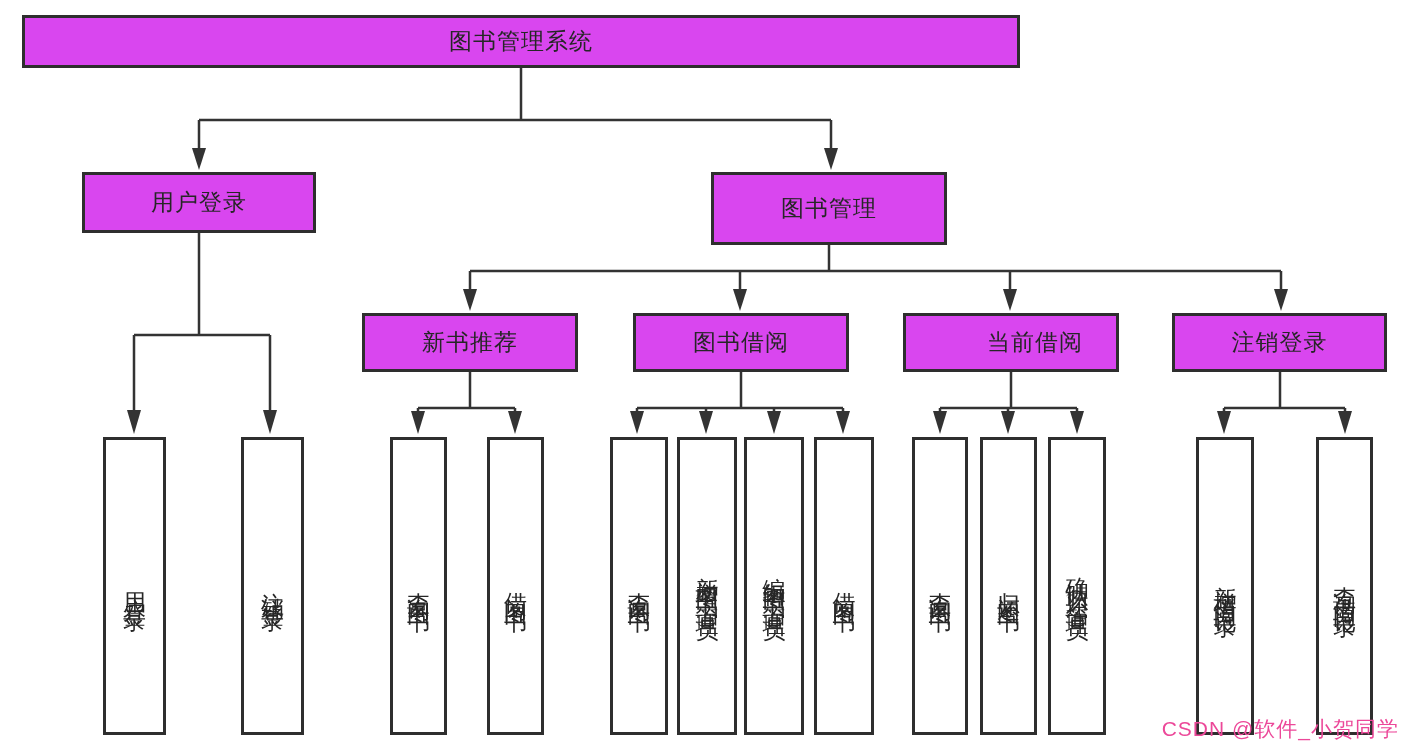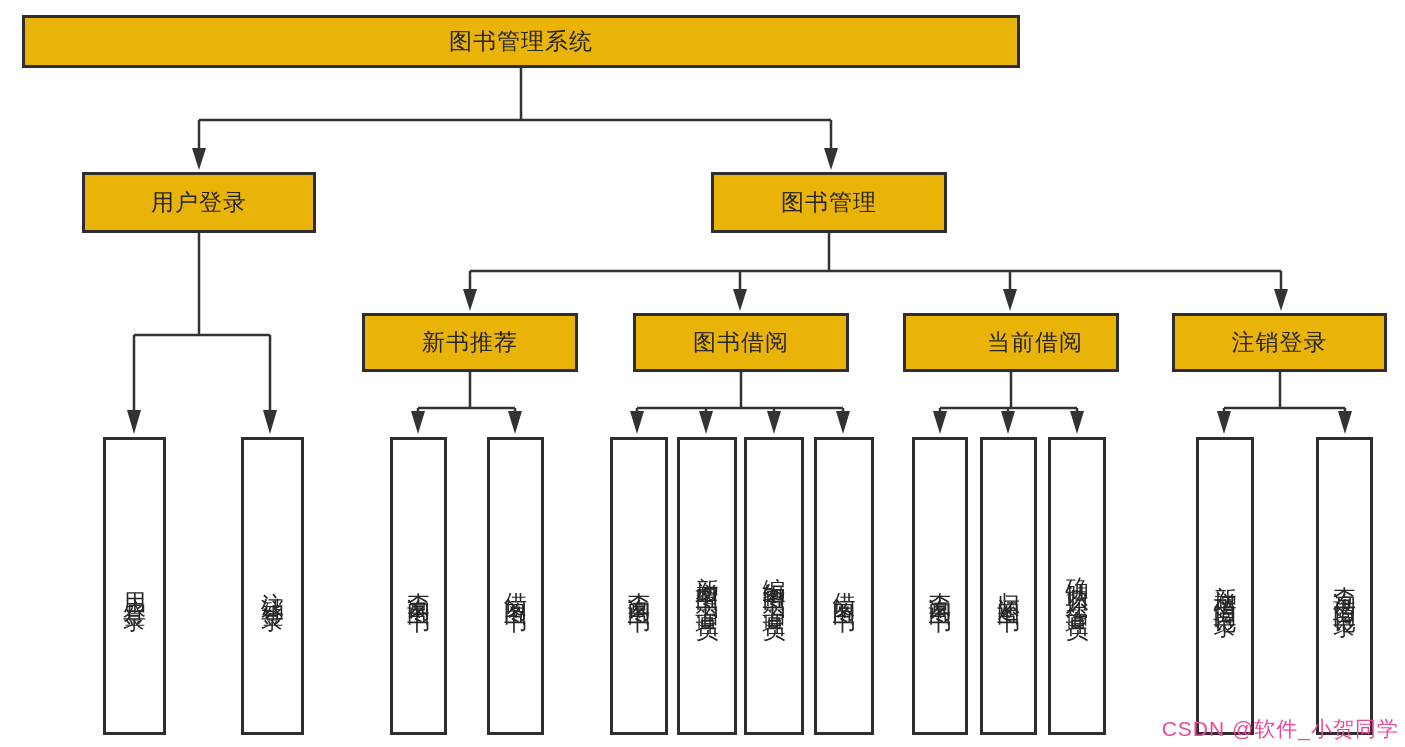--- a/index.html
+++ b/index.html
@@ -16,21 +16,21 @@
 
   .connectors {
     position: absolute;
     left: 0; top: 0;
     width: 1405px; height: 747px;
     z-index: 0;
   }
 
   .node {
     position: absolute;
-    background: #eab308;
+    background: #d946ef;
     border: 3px solid #2e2e2e;
     display: flex;
     align-items: center;
     justify-content: center;
     color: #262626;
     font-size: 23px;
     letter-spacing: 1px;
     z-index: 1;
     white-space: nowrap;
   }
@@ -112,21 +112,21 @@
     </g>
   </svg>
 
   <div class="node" style="left:22px; top:15px; width:998px; height:53px;">
     <span>图书管理系统</span>
   </div>
 
   <div class="node" style="left:82px; top:172px; width:234px; height:61px;">
     <span>用户登录</span>
   </div>
-  <div class="node" style="left:711px; top:172px; width:236px; height:61px;">
+  <div class="node" style="left:711px; top:172px; width:236px; height:73px;">
     <span>图书管理</span>
   </div>
 
   <div class="node" style="left:633px; top:313px; width:216px; height:59px;">
     <span>图书借阅</span>
   </div>
   <div class="node" style="left:362px; top:313px; width:216px; height:59px;">
     <span>新书推荐</span>
   </div>
   <div class="node" style="left:903px; top:313px; width:216px; height:59px;padding-left:48px;">

